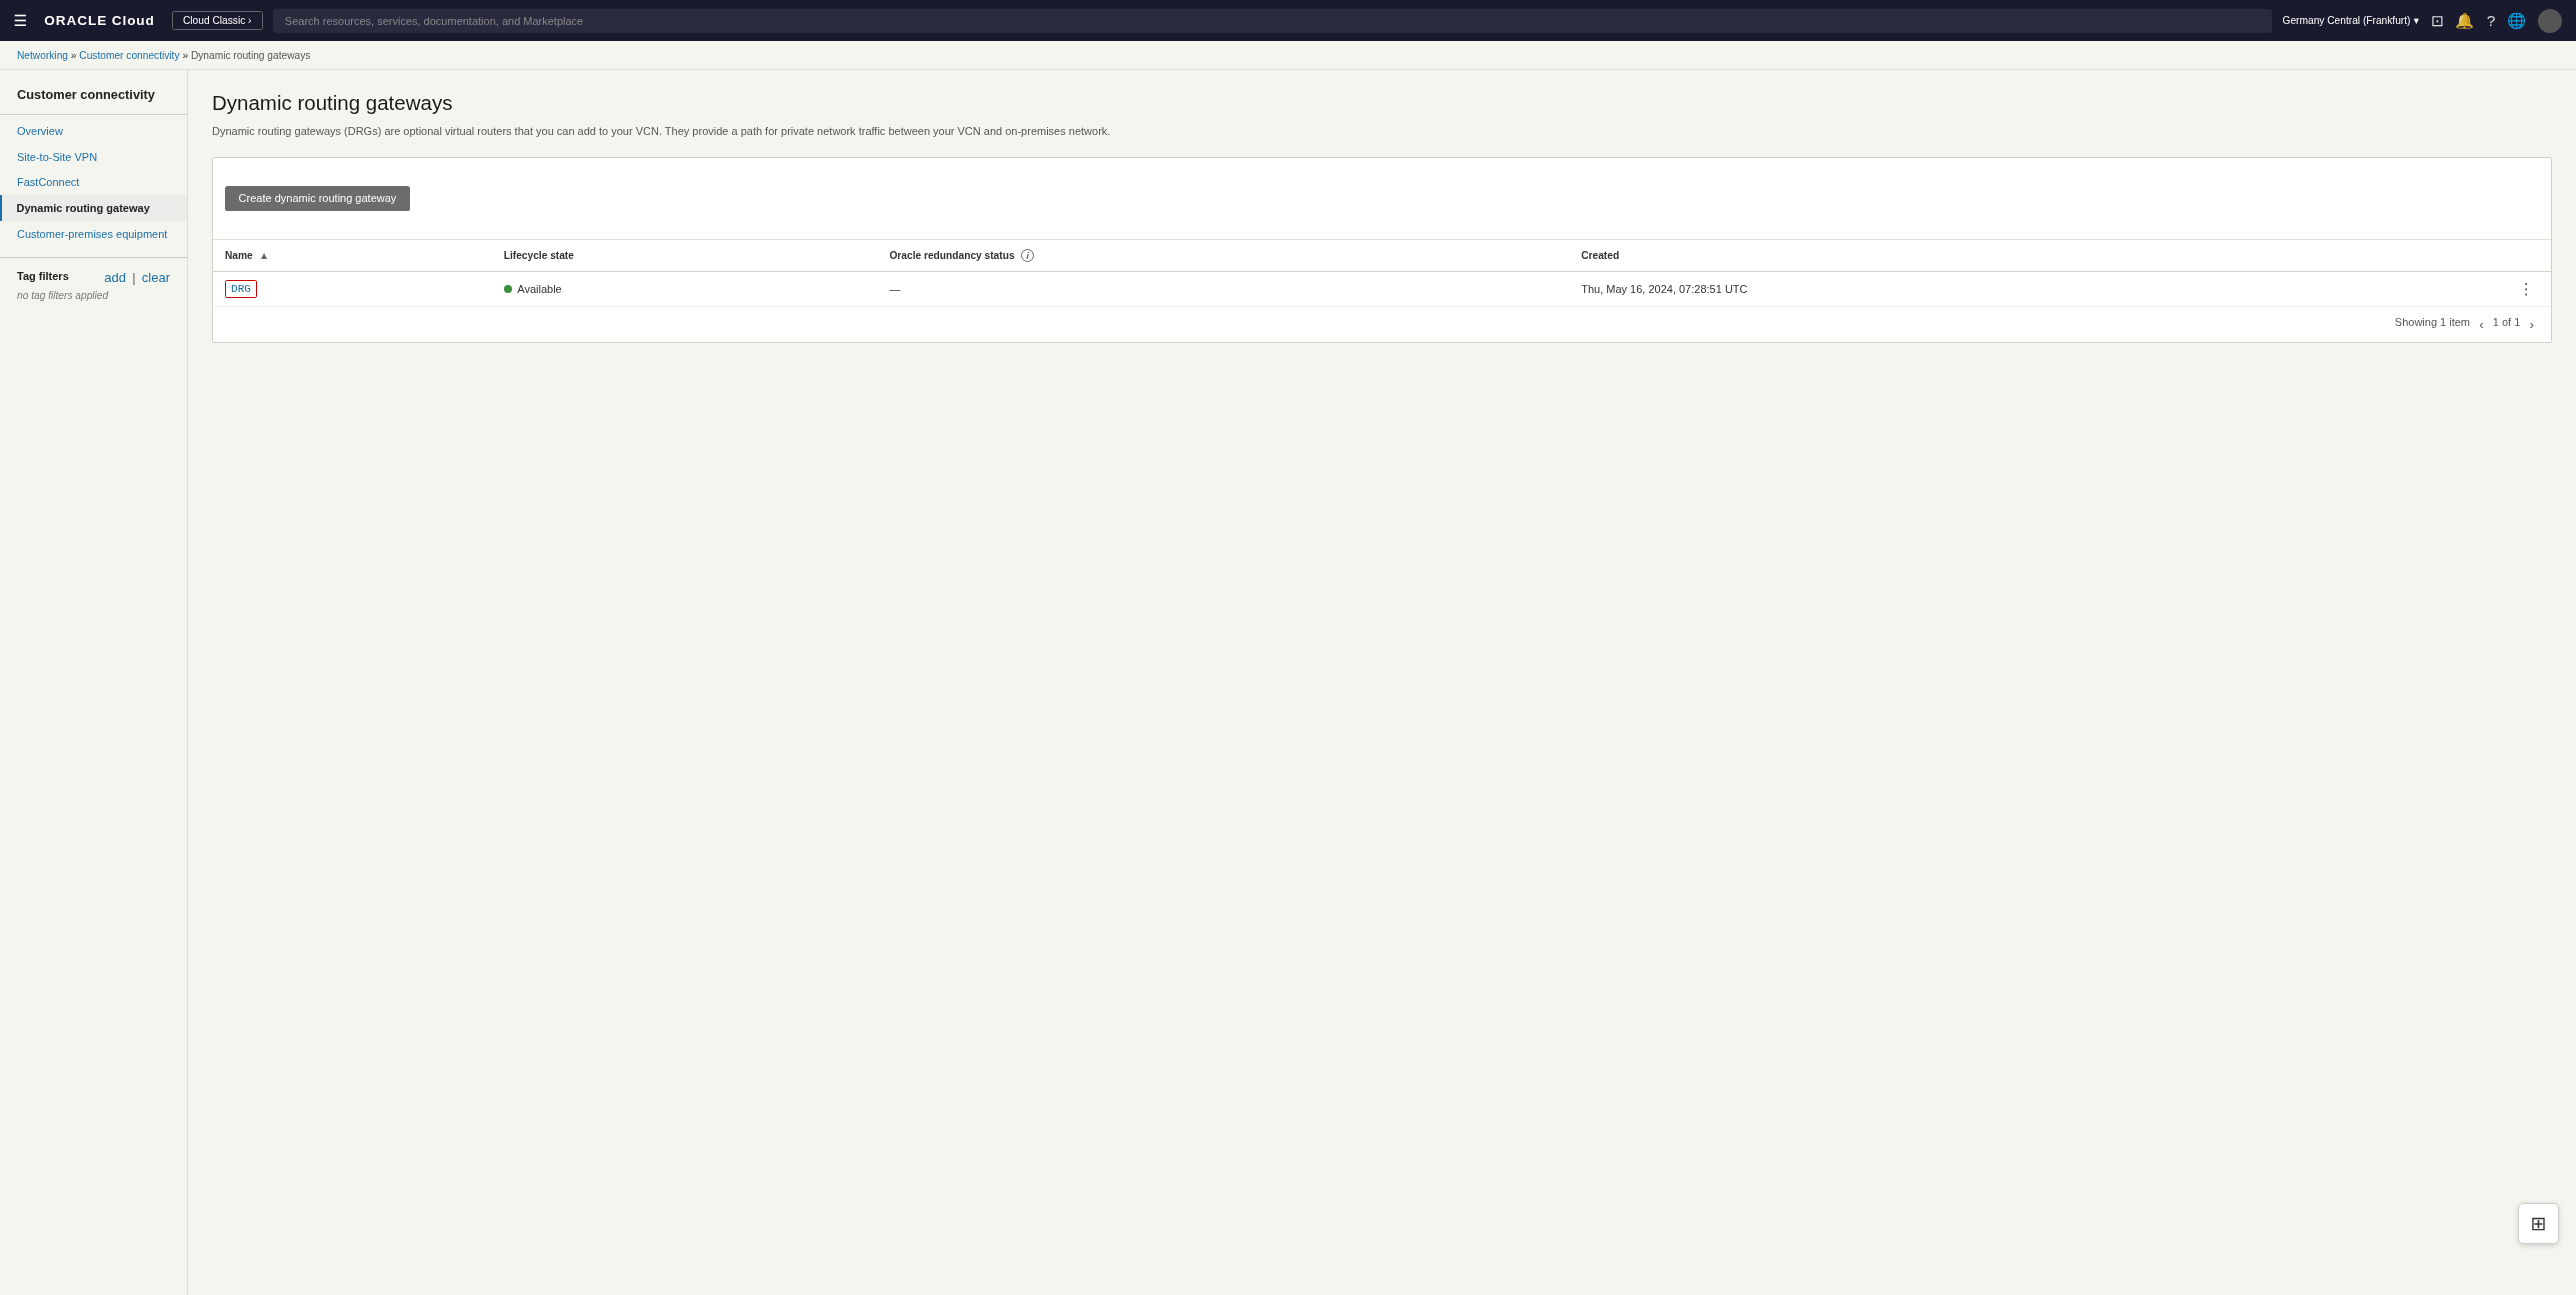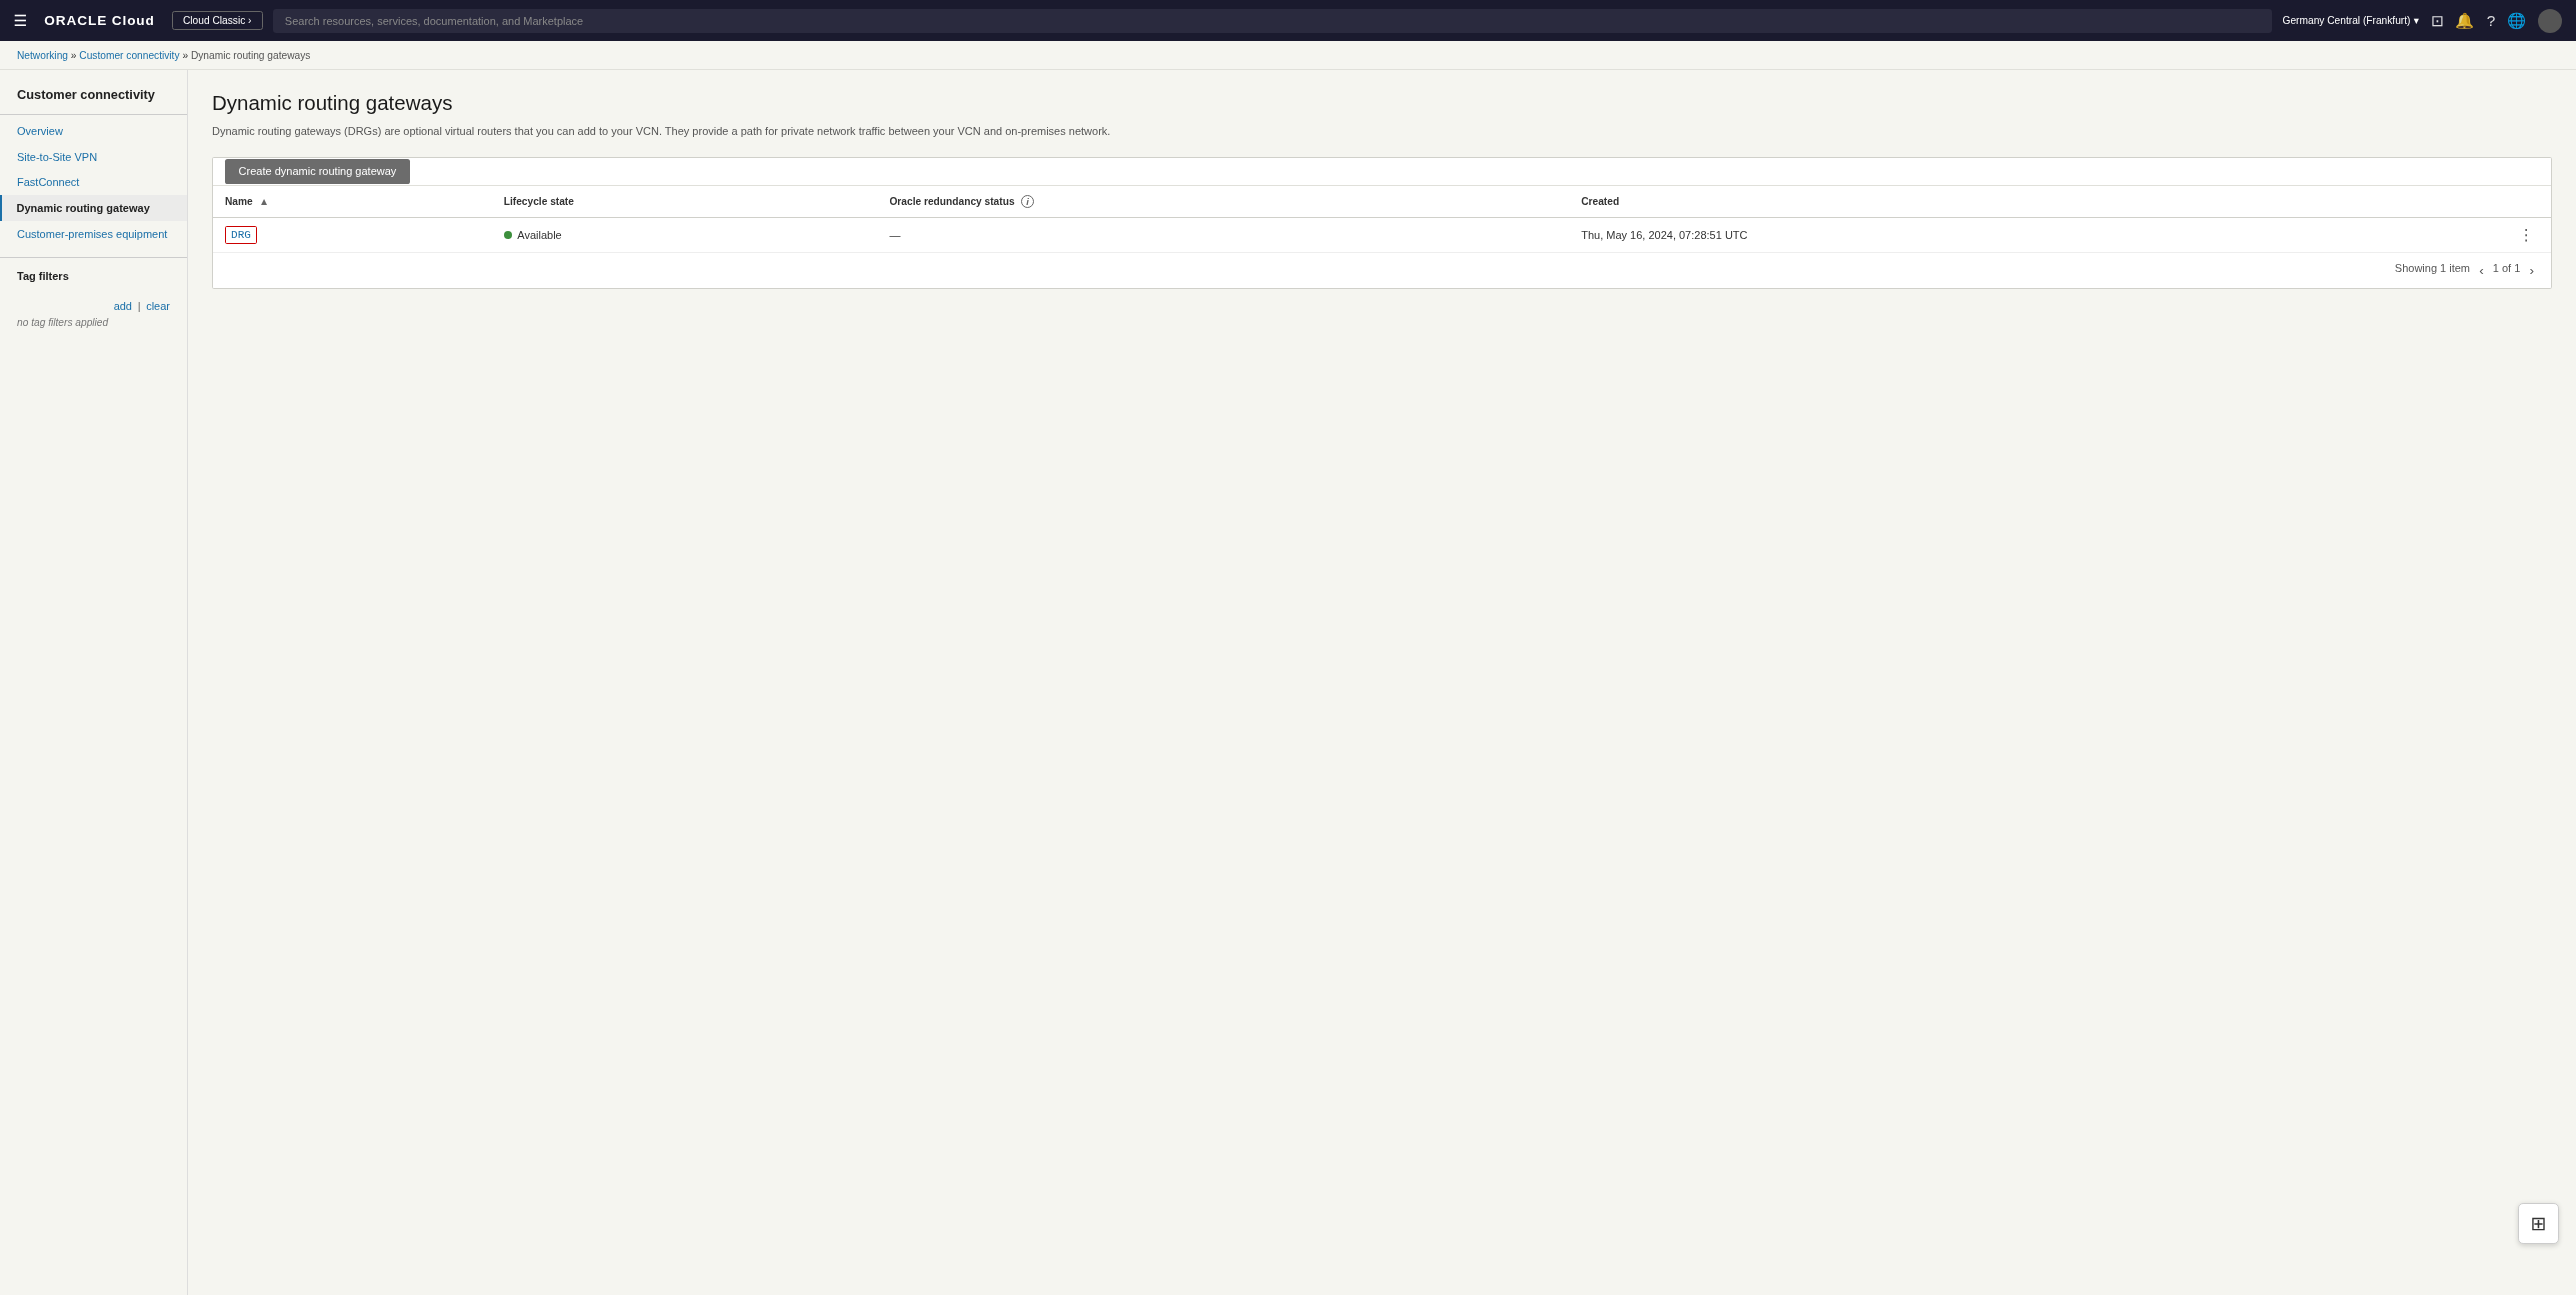--- a/index.html
+++ b/index.html
@@ -106,42 +106,42 @@
       color: #333;
       cursor: pointer;
       appearance: auto;
     }
     .sidebar-hint { font-size: 9.4px; color: #777; margin-top: 3.4px; word-break: break-all; }
 
     
     .tag-filters-section { padding: 12px 17px 0; border-top: 0.9px solid #ccc; margin-top: 10.2px; }
     .tag-filters-header { display: flex; justify-content: space-between; align-items: flex-start; margin-bottom: 5.1px; }
     .tag-filters-title { font-size: 11px; font-weight: 600; color: #222; }
-    .tag-links { font-size: 11px; margin-top: 30px; }
+    .tag-links { font-size: 13px; }
     .tag-links a { color: #1a6fa8; text-decoration: none; cursor: pointer; }
     .tag-links span { color: #666; margin: 0 2.6px; }
     .tag-no-filters { font-size: 10.2px; color: #777; font-style: italic; }
 
     
     .main {
       flex: 1;
       padding: 20.5px 24px;
       background: #f5f5f0;
     }
     .page-title { font-size: 20.5px; font-weight: 400; color: #1a1a1a; margin-bottom: 8.5px; }
     .page-desc { font-size: 11px; color: #555; margin-bottom: 17px; max-width: 938px; line-height: 1.5; }
 
     
     .table-container {
       background: #fff;
       border: 0.9px solid #d0d0ca;
       border-radius: 1.7px;
     }
     .table-toolbar {
-      padding: 1px 12px;
+      padding: 28px 12px;
       border-bottom: 0.9px solid #e0e0da;
     }
     .create-btn {
       background: #6c6c6c;
       color: #fff;
       border: none;
       padding: 6.8px 13.6px;
       font-size: 11px;
       border-radius: 2.6px;
       cursor: pointer;

